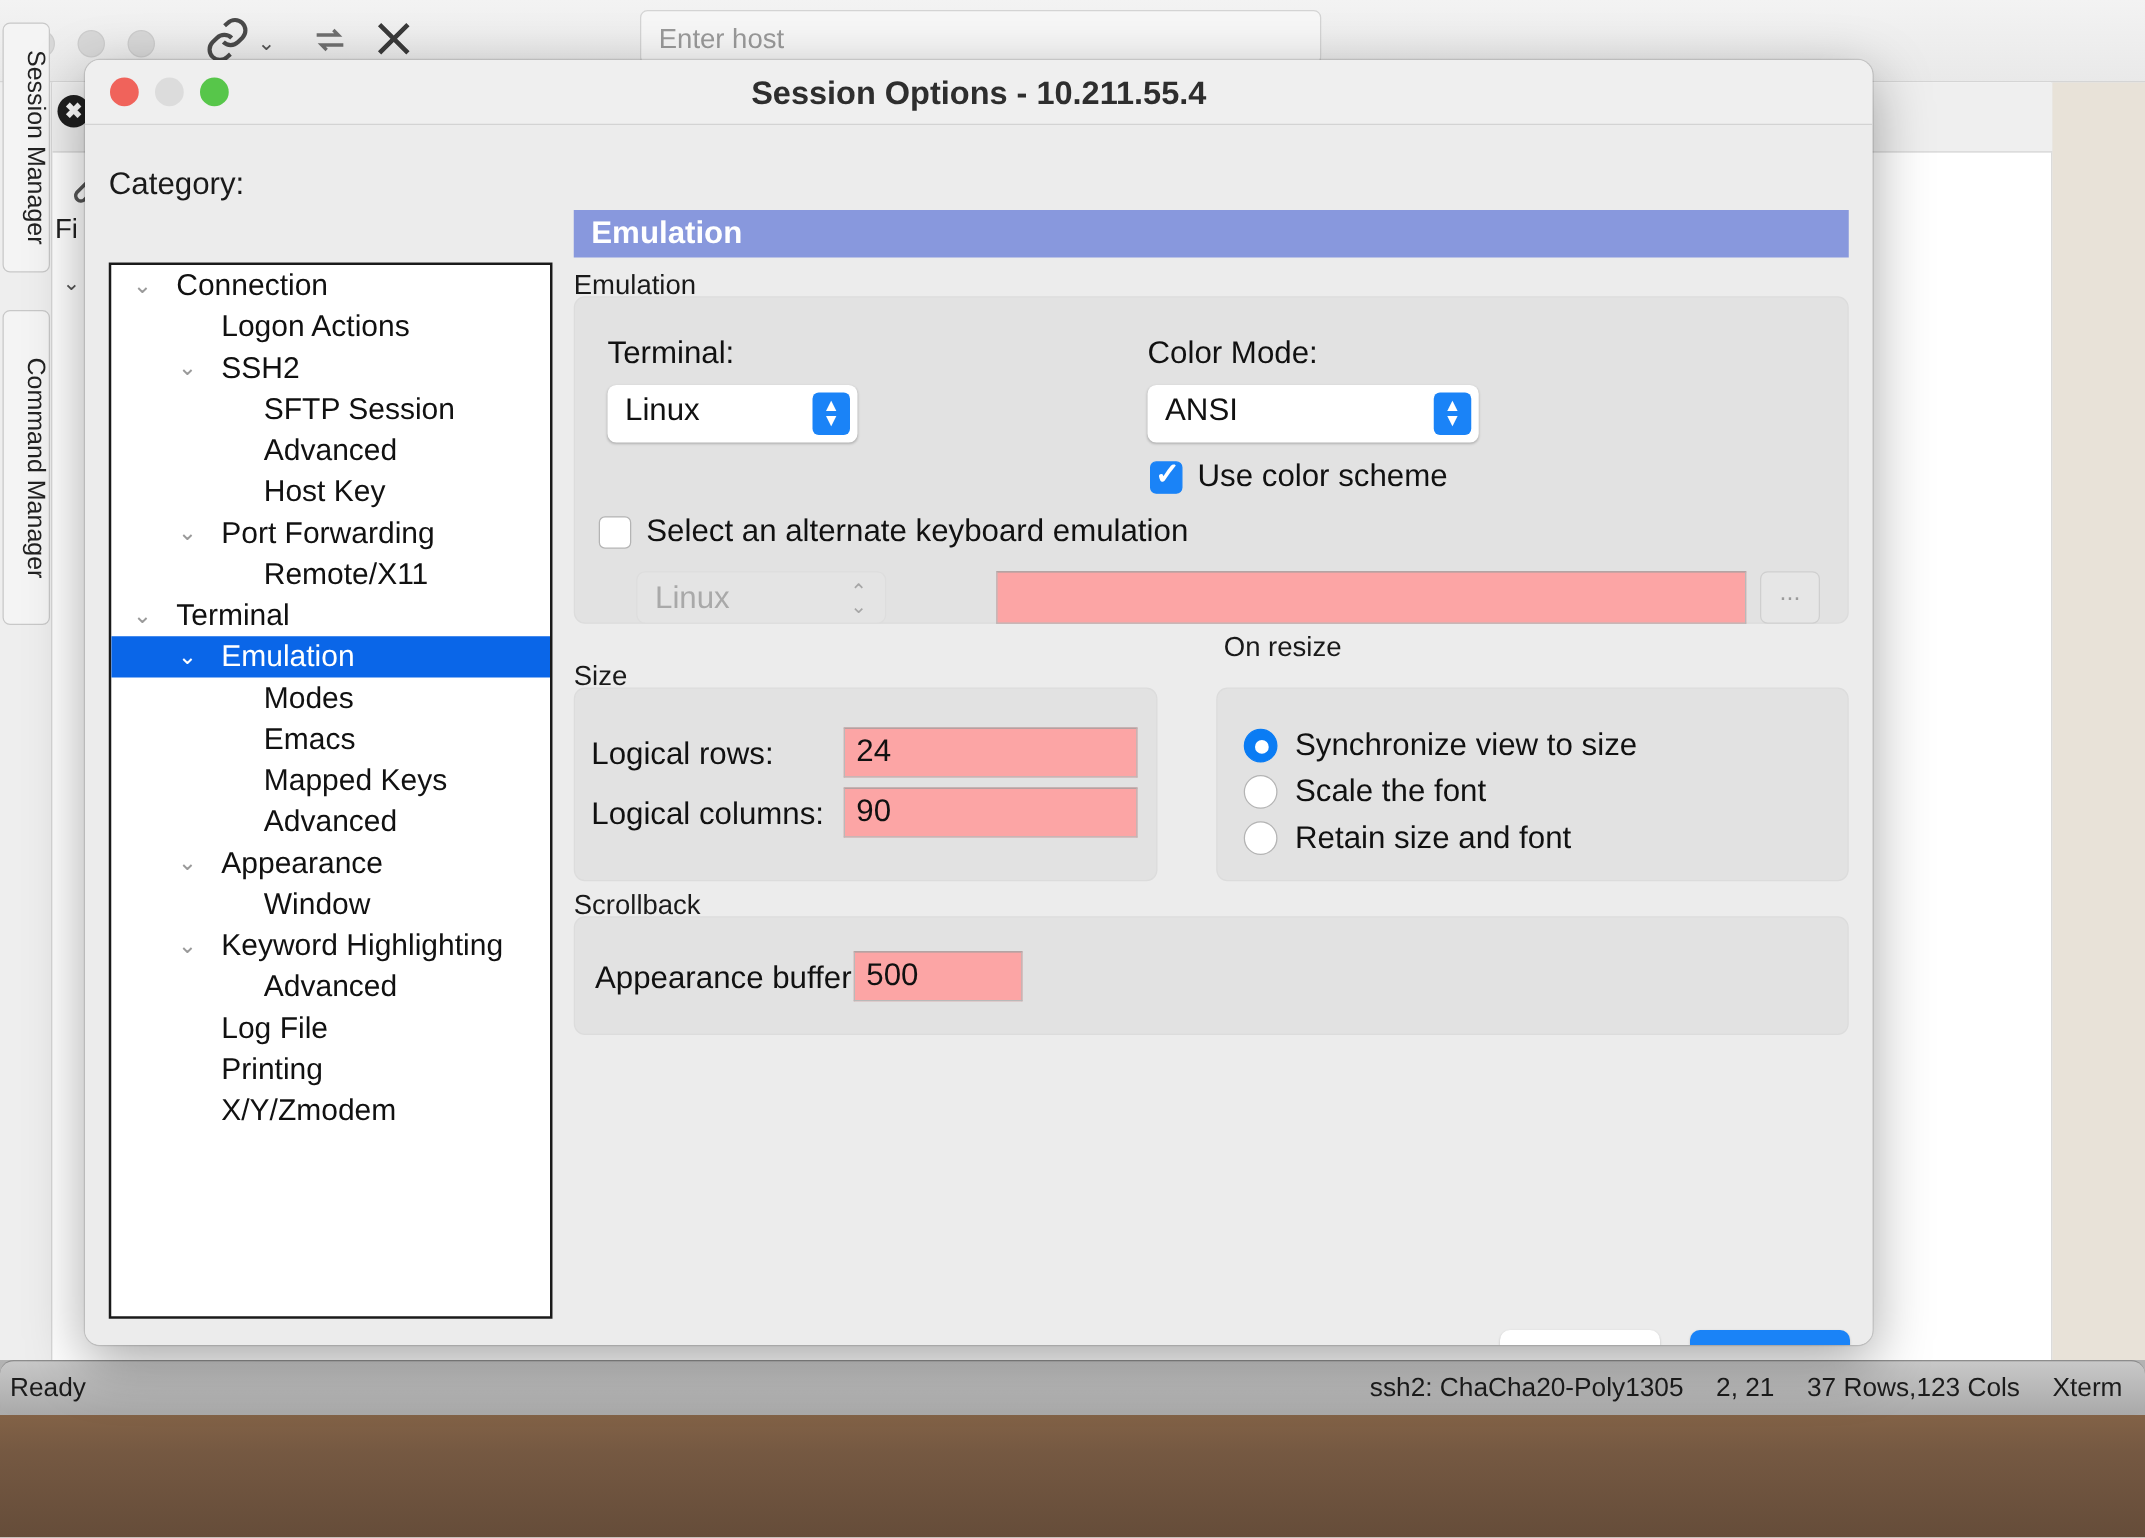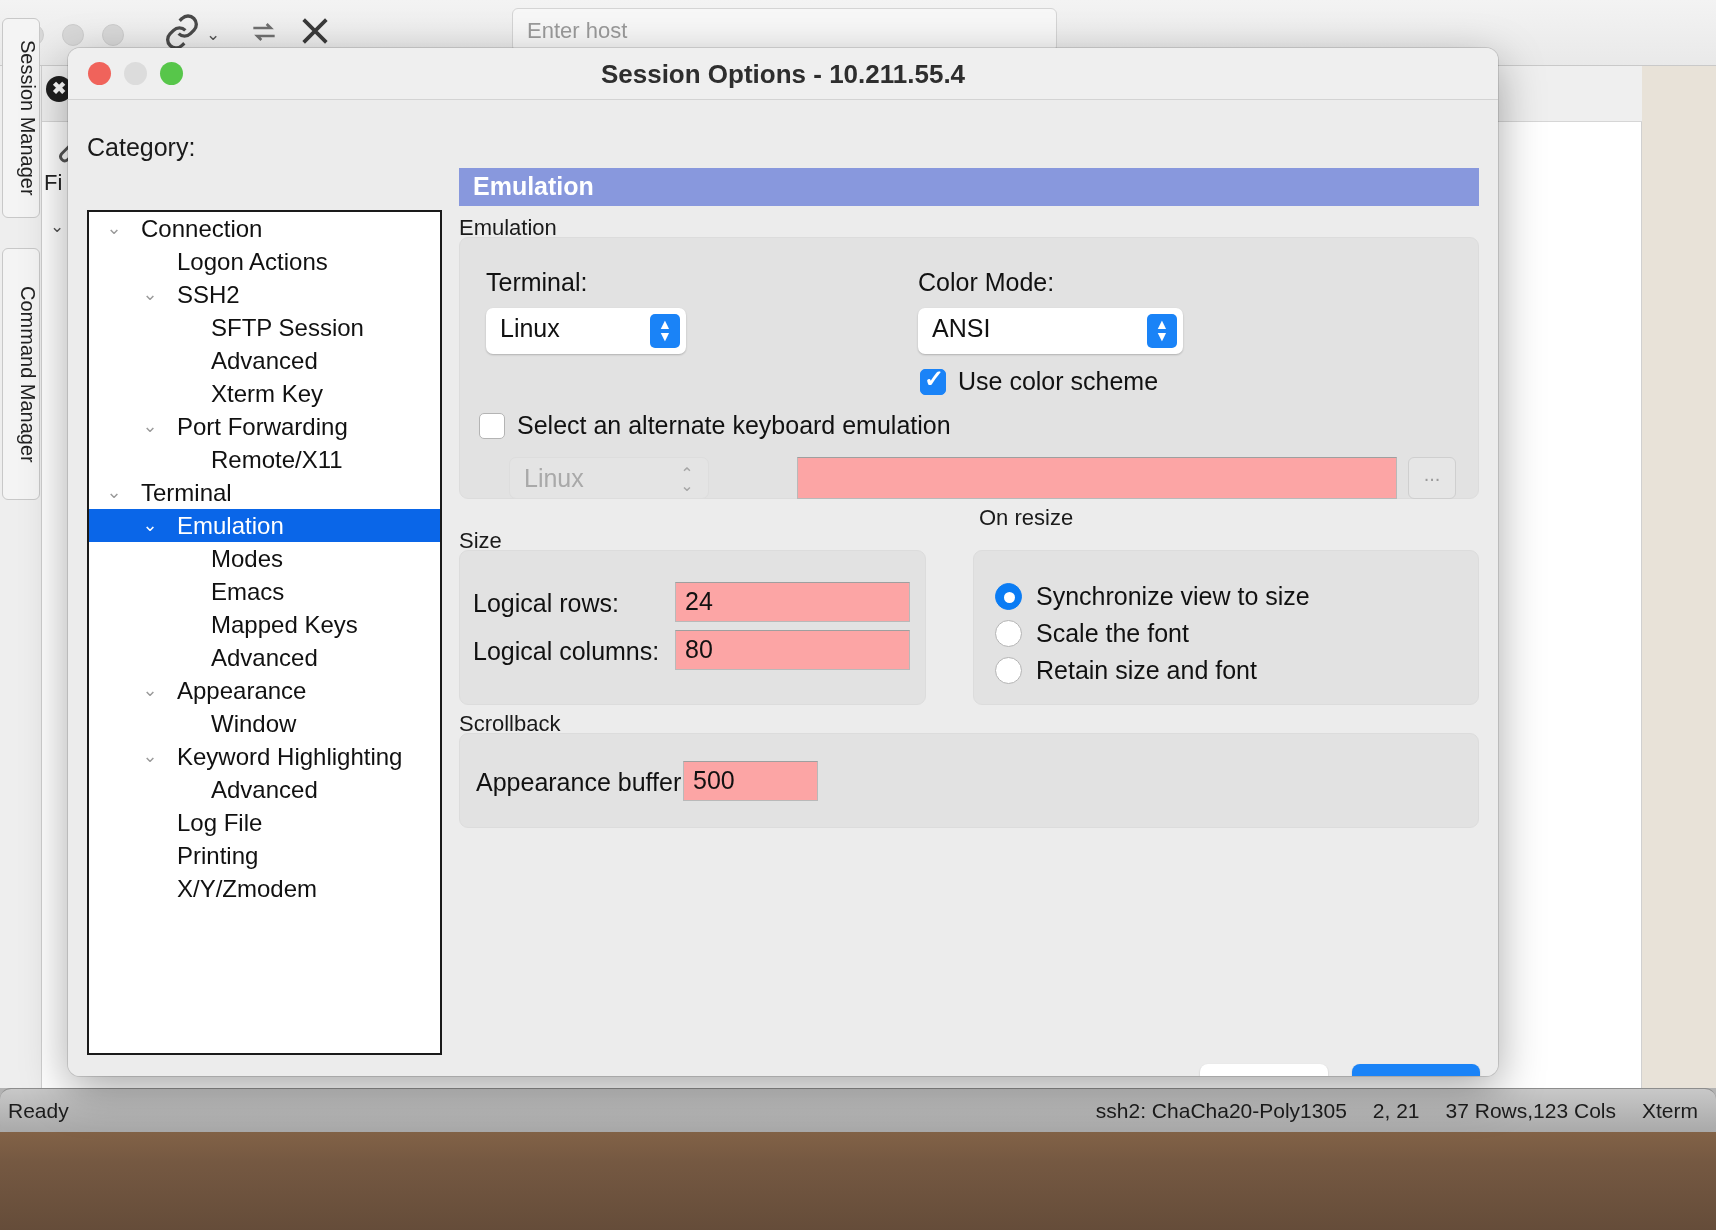--- a/index.html
+++ b/index.html
@@ -273,21 +273,21 @@
     <div class="dlg-body">
 
       <div class="cat-label">Category:</div>
 
       <div class="tree" id="category-tree">
           <div class="tnode lvl0"><span class="twist">⌄</span><span>Connection</span></div>
           <div class="tnode lvl1"><span>Logon Actions</span></div>
           <div class="tnode lvl1"><span class="twist">⌄</span><span>SSH2</span></div>
           <div class="tnode lvl2"><span>SFTP Session</span></div>
           <div class="tnode lvl2"><span>Advanced</span></div>
-          <div class="tnode lvl2"><span>Xterm Key</span></div>
+          <div class="tnode lvl2"><span>Host Key</span></div>
           <div class="tnode lvl1"><span class="twist">⌄</span><span>Port Forwarding</span></div>
           <div class="tnode lvl2"><span>Remote/X11</span></div>
           <div class="tnode lvl0"><span class="twist">⌄</span><span>Terminal</span></div>
           <div class="tnode lvl1 sel"><span class="twist">⌄</span><span>Emulation</span></div>
           <div class="tnode lvl2"><span>Modes</span></div>
           <div class="tnode lvl2"><span>Emacs</span></div>
           <div class="tnode lvl2"><span>Mapped Keys</span></div>
           <div class="tnode lvl2"><span>Advanced</span></div>
           <div class="tnode lvl1"><span class="twist">⌄</span><span>Appearance</span></div>
           <div class="tnode lvl2"><span>Window</span></div>
@@ -332,21 +332,21 @@
       <div class="textinput" style="left:729px; top:357px; width:600px; height:42px;"></div>
       <div class="dots-btn" style="left:1340px; top:357px; width:48px; height:42px;">...</div>
 
       <div class="grp-label" style="left:391px; top:428px;">Size</div>
       <div class="grp-box" style="left:391px; top:450px; width:467px; height:155px;"></div>
 
       <div class="fld-label" style="left:405px; top:489px;">Logical rows:</div>
       <div class="textinput" style="left:607px; top:482px; width:235px; height:40px;">24</div>
 
       <div class="fld-label" style="left:405px; top:537px;">Logical columns:</div>
-      <div class="textinput" style="left:607px; top:530px; width:235px; height:40px;">80</div>
+      <div class="textinput" style="left:607px; top:530px; width:235px; height:40px;">90</div>
 
       <div class="grp-label" style="left:911px; top:405px;">On resize</div>
       <div class="grp-box" style="left:905px; top:450px; width:506px; height:155px;"></div>
 
       <div class="rbrow" style="left:927px; top:482px;">
         <span class="radio on"></span>
         <span class="rblabel">Synchronize view to size</span>
       </div>
       <div class="rbrow" style="left:927px; top:519px;">
         <span class="radio"></span>

